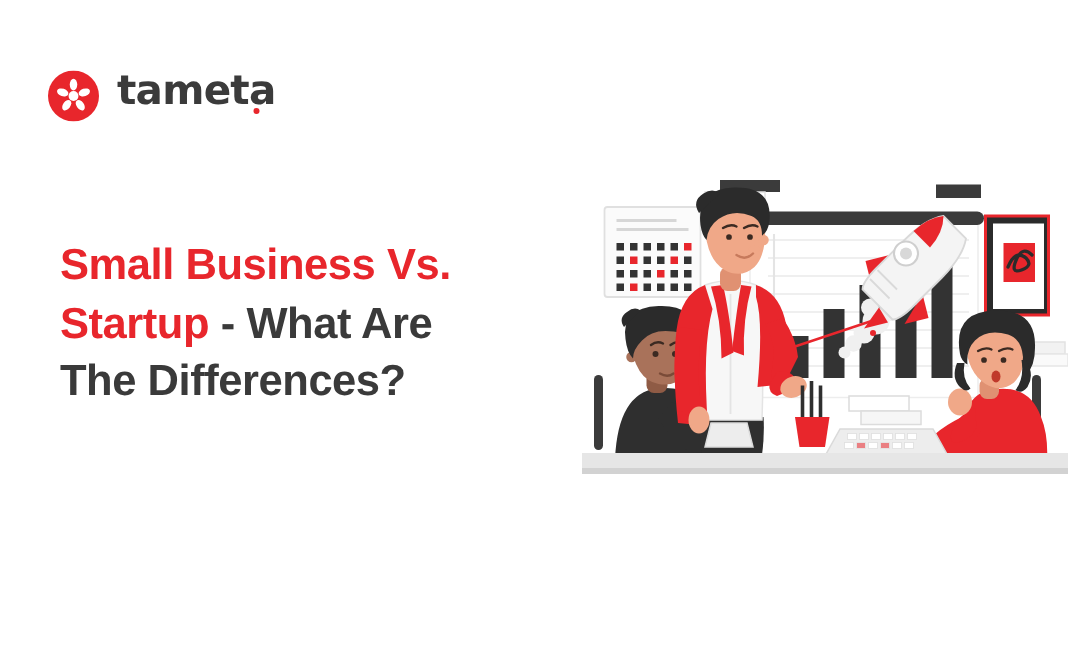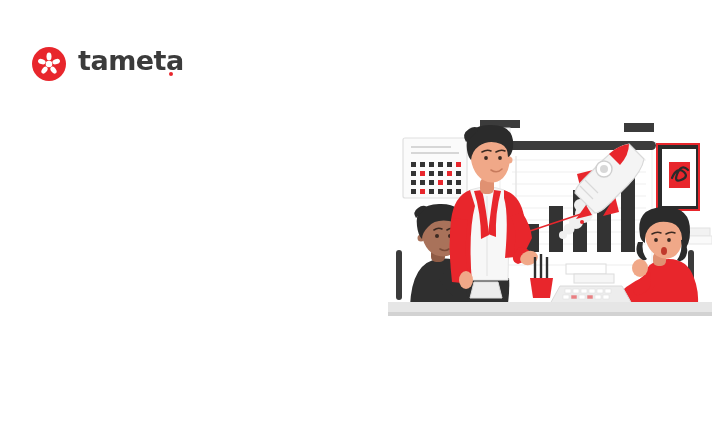--- a/index.html
+++ b/index.html
@@ -99,20 +99,25 @@
         <ellipse cx="12.5" cy="23.1" rx="2.5" ry="3.9" transform="rotate(216 12.5 23.1)"></ellipse>
         <ellipse cx="9.8" cy="14.6" rx="2.5" ry="3.9" transform="rotate(288 9.8 14.6)"></ellipse>
       </g>
     </svg>
     <div class="brand-word">
       <span>tameta</span>
       <span class="accent-dot"></span>
     </div>
   </div>
 
+  <h1 class="headline">
+    <span class="hl-red">Small Business Vs.</span><br>
+    <span class="hl-red">Startup</span><span class="hl-dark"> - What Are</span><br>
+    <span class="hl-dark">The Differences?</span>
+  </h1>
 
   <div class="illustration">
     <svg viewBox="0 0 324 230" xmlns="http://www.w3.org/2000/svg">
 
       <g>
         <rect x="92" y="20" width="40" height="8" fill="#3b3b3b"></rect>
         <rect x="82" y="28" width="40" height="9" fill="#ffffff" stroke="#e2e2e2" stroke-width="1"></rect>
         <rect x="236" y="23" width="30" height="9" fill="#3b3b3b"></rect>
         <rect x="46" y="128" width="38" height="9" fill="#3b3b3b"></rect>
         <rect x="290" y="128" width="32" height="8" fill="#f2f2f2" stroke="#e2e2e2" stroke-width="1"></rect>

